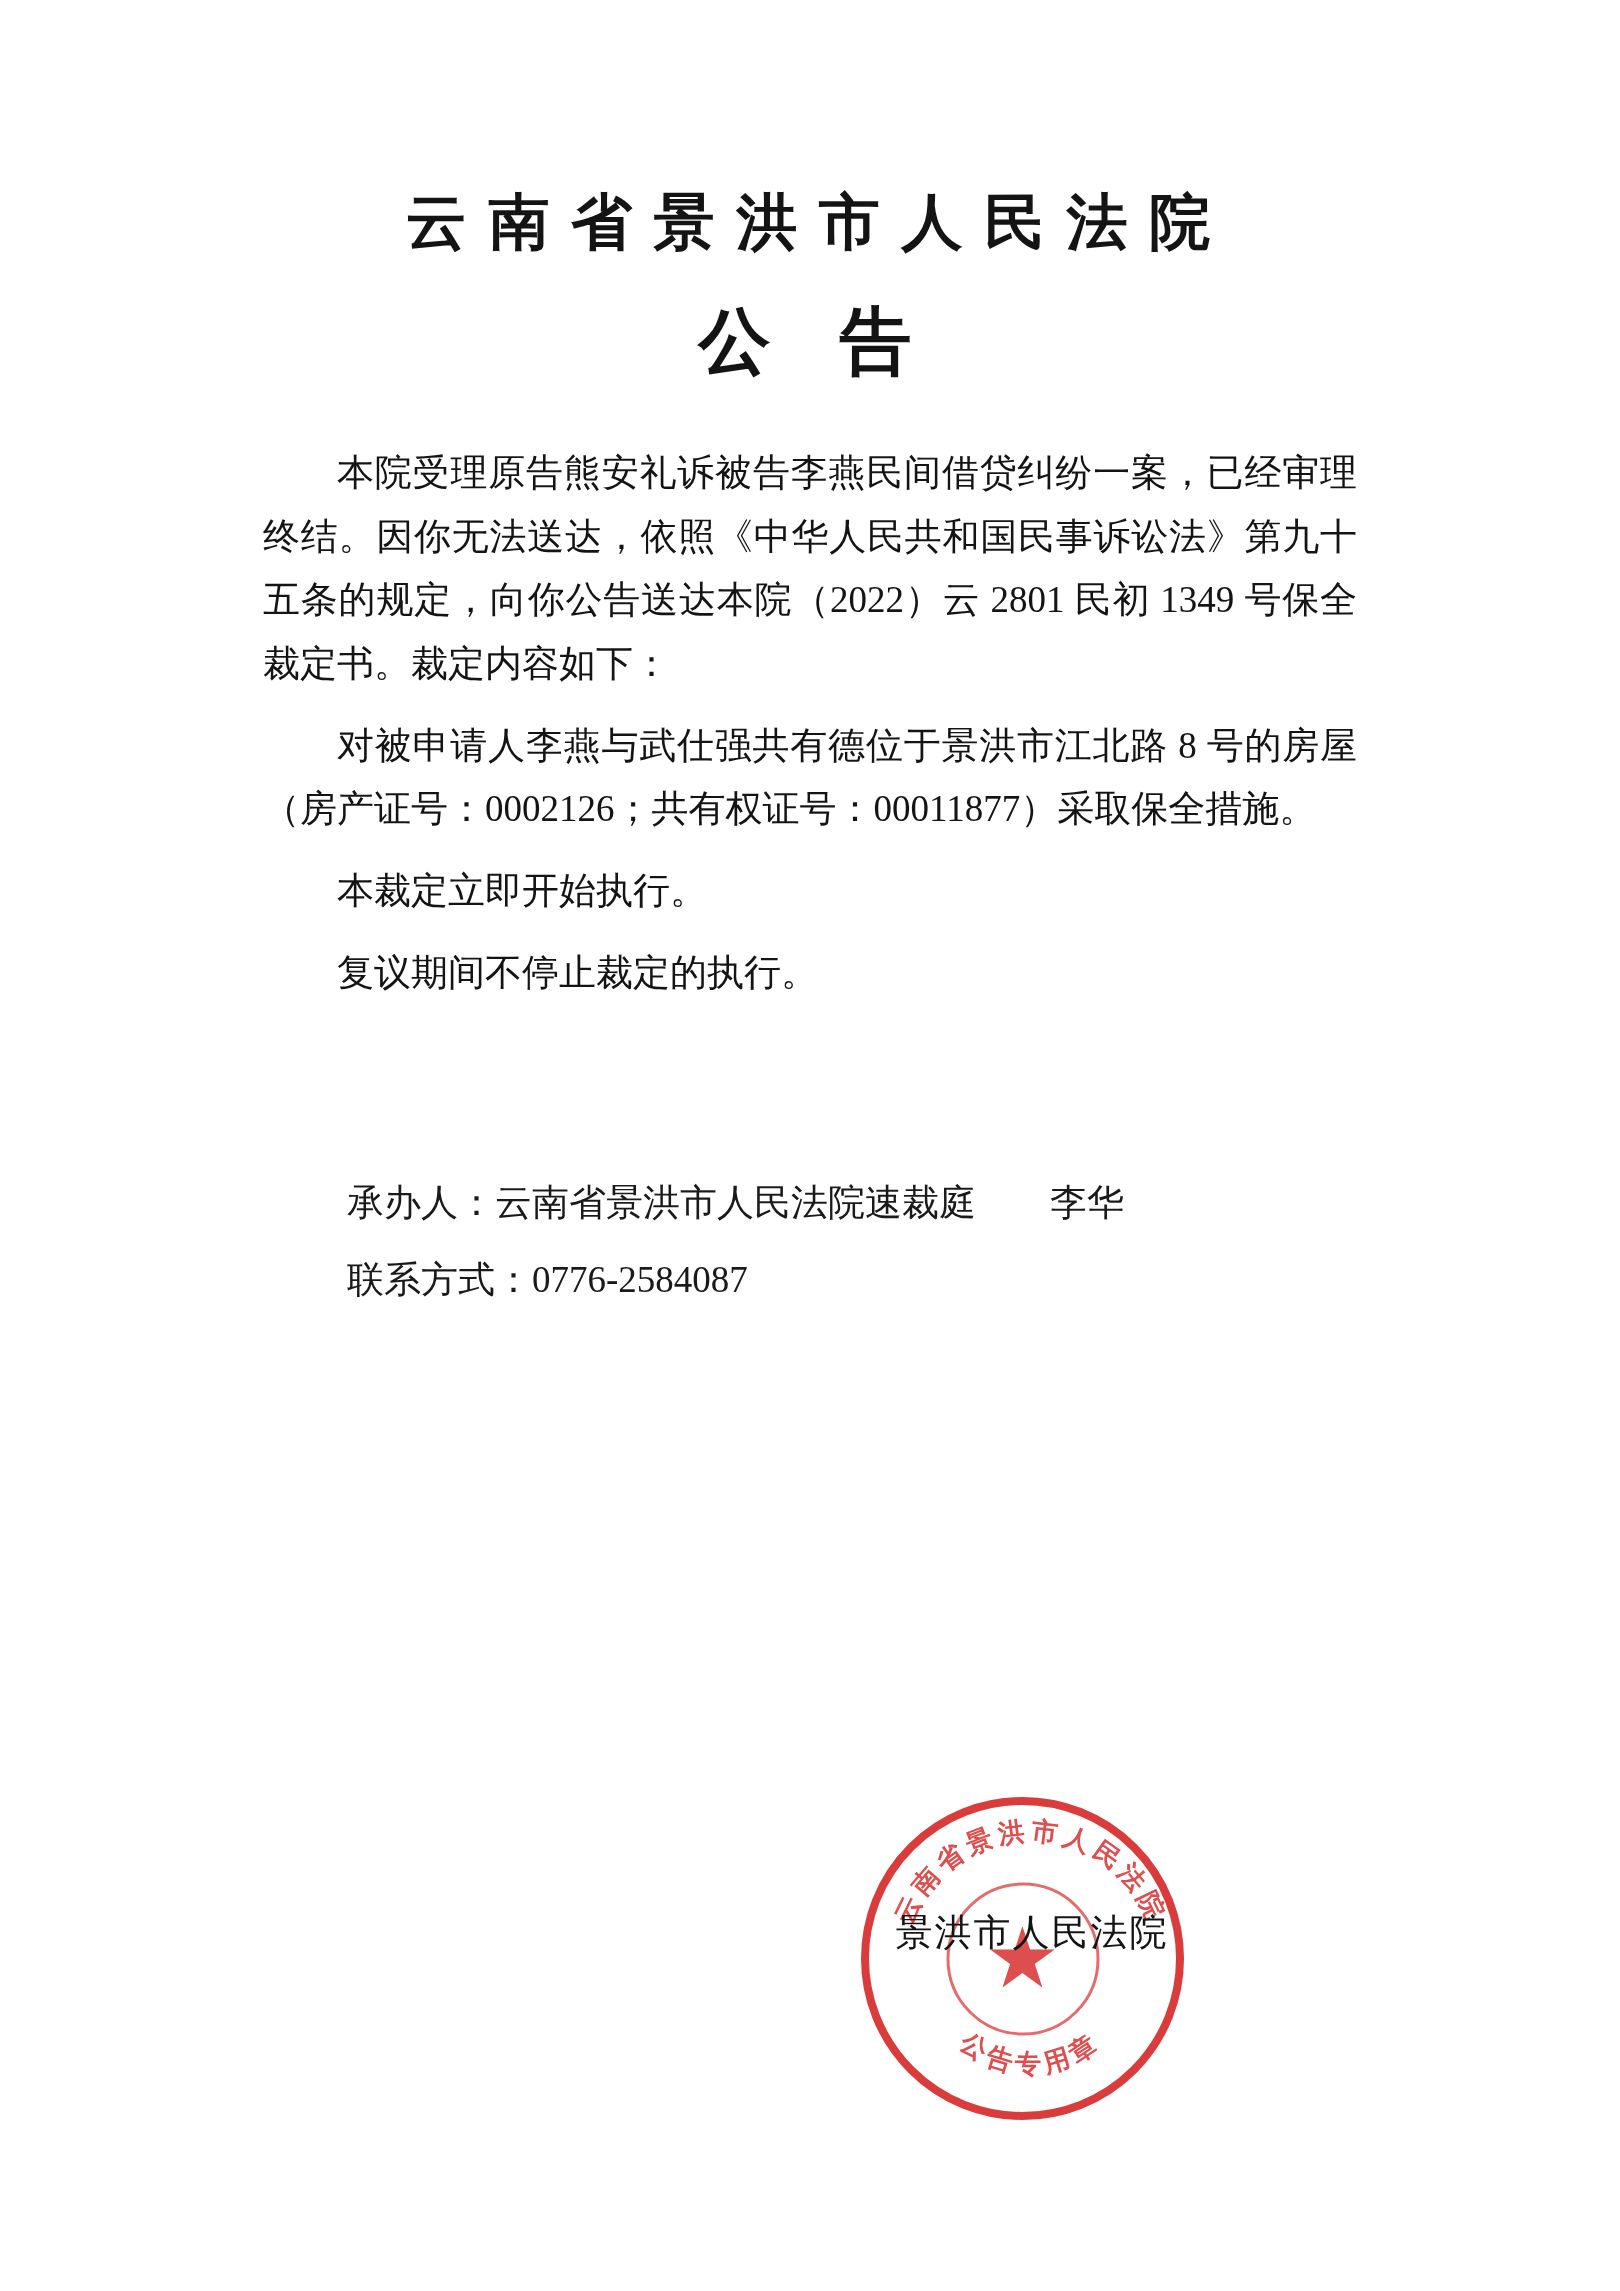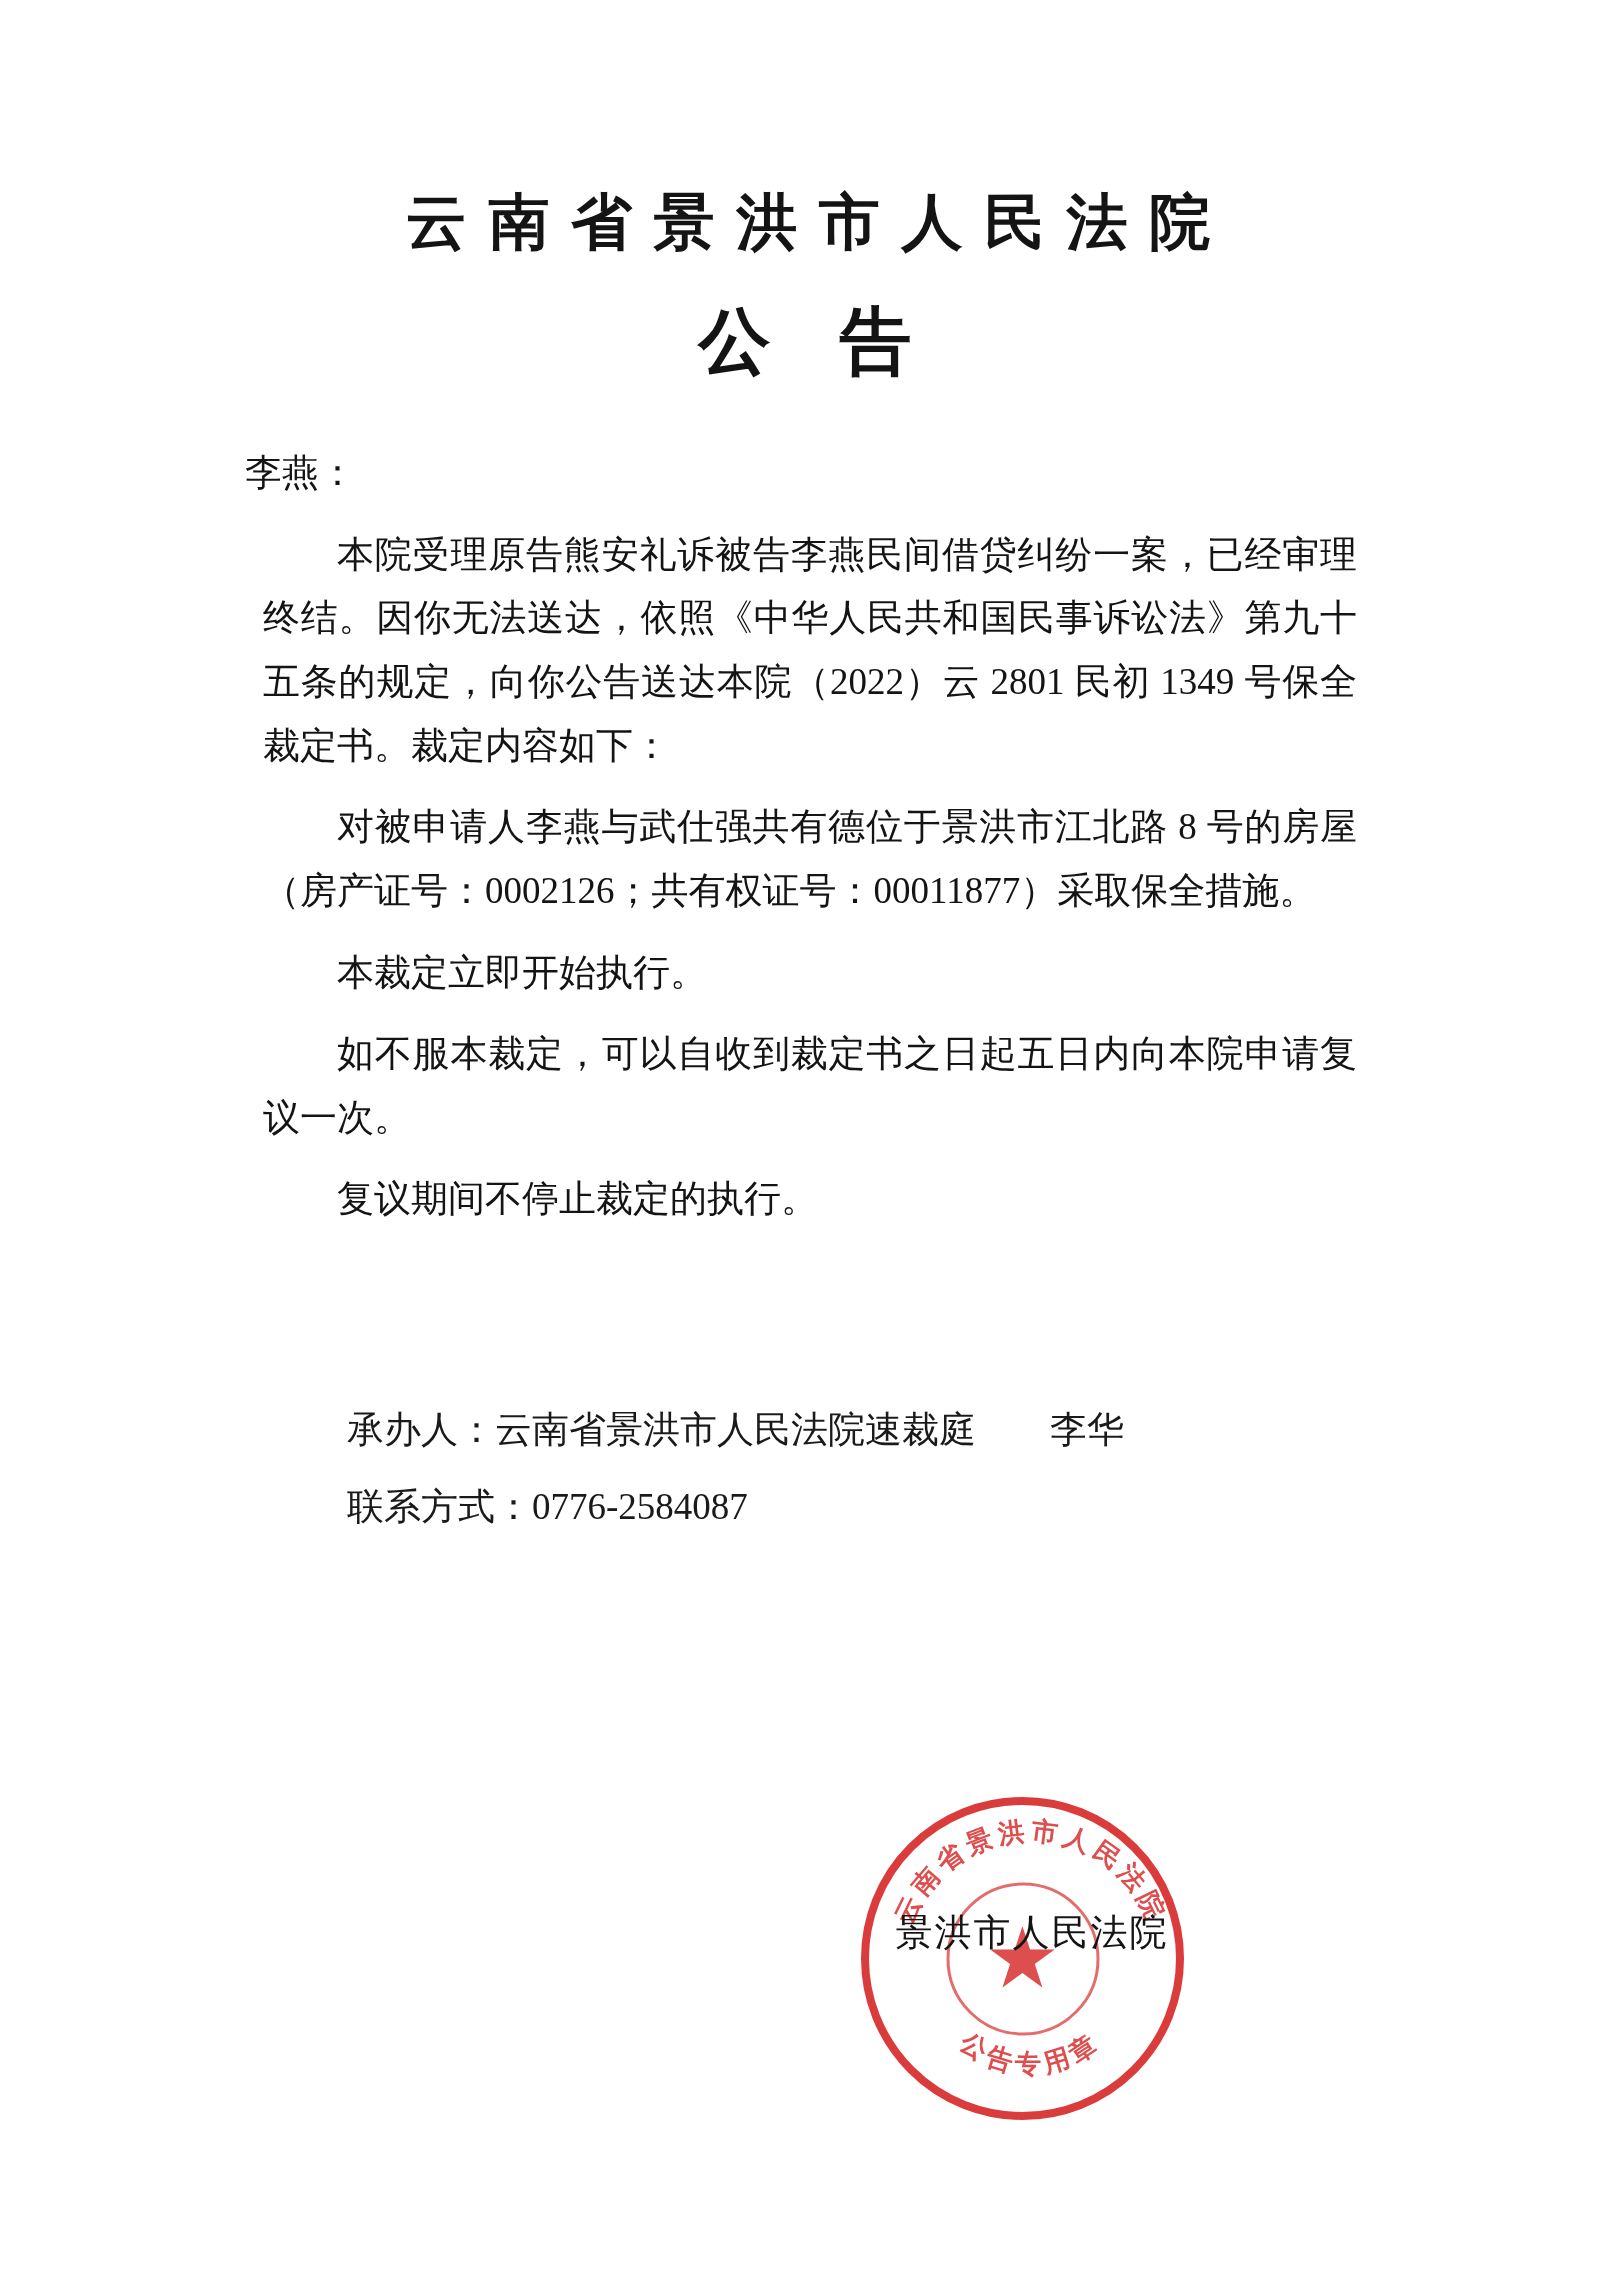--- a/index.html
+++ b/index.html
@@ -157,29 +157,27 @@
 <body>
 
 <div class="page">
   <div class="sheet">
 
     <div class="court-title">云南省景洪市人民法院</div>
 
     <div class="doc-type">公告</div>
 
     <div class="body-text">
-      <p class="addressee">李燕：</p>
 
       <p class="para">本院受理原告熊安礼诉被告李燕民间借贷纠纷一案，已经审理终结。因你无法送达，依照《中华人民共和国民事诉讼法》第九十五条的规定，向你公告送达本院（2022）云 2801 民初 1349 号保全裁定书。裁定内容如下：</p>
 
       <p class="para">对被申请人李燕与武仕强共有德位于景洪市江北路 8 号的房屋（房产证号：0002126；共有权证号：00011877）采取保全措施。</p>
 
       <p class="para">本裁定立即开始执行。</p>
 
-      <p class="para">如不服本裁定，可以自收到裁定书之日起五日内向本院申请复议一次。</p>
 
       <p class="para">复议期间不停止裁定的执行。</p>
     </div>
 
     <div class="signature-block">
       <p class="sig-line">承办人：云南省景洪市人民法院速裁庭　　李华</p>
       <p class="sig-line">联系方式：0776-2584087</p>
     </div>
 
     <div class="stamp-area">

